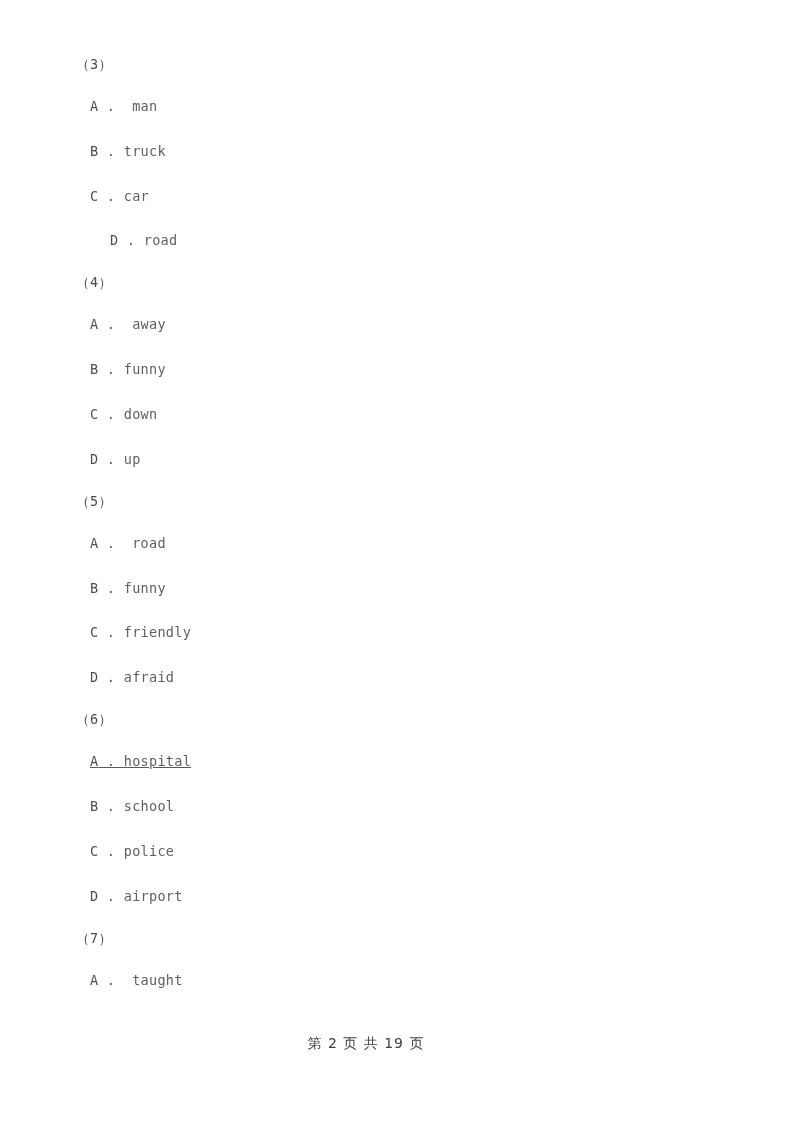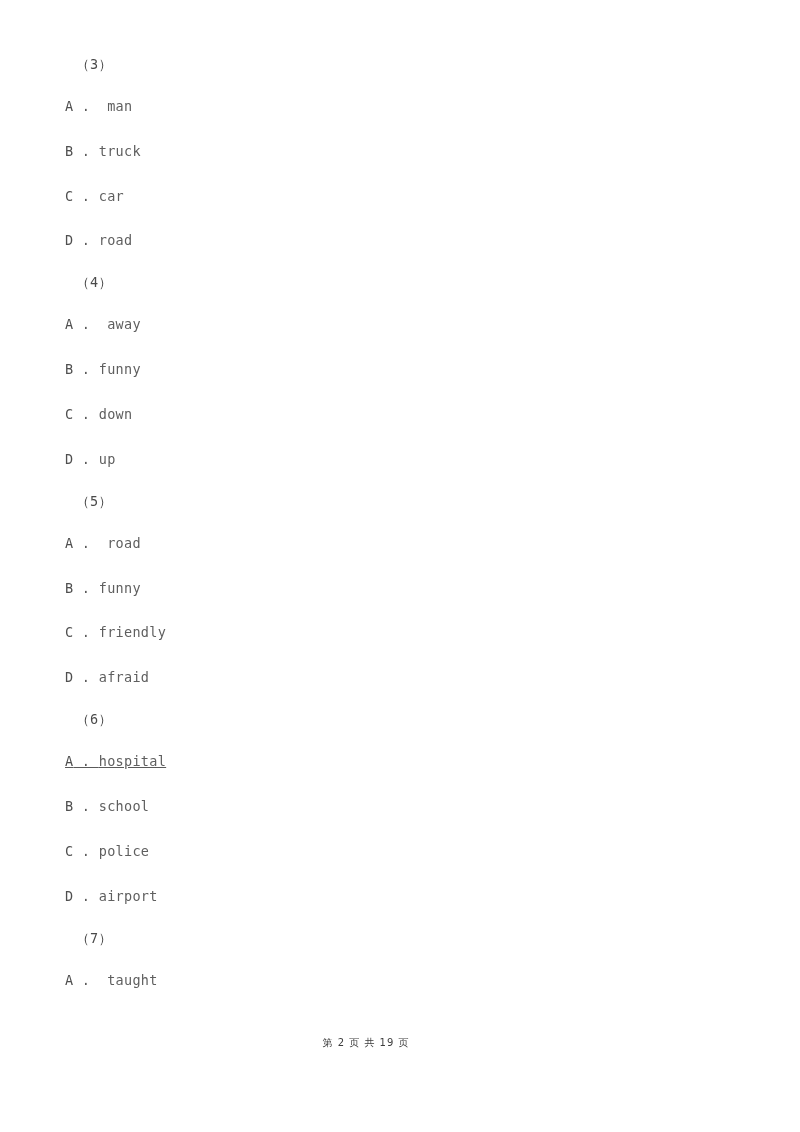--- a/index.html
+++ b/index.html
@@ -32,21 +32,21 @@
     font-size: 13.5px;
     line-height: 18px;
     color: #4a4a4a;
     letter-spacing: 0.4px;
     white-space: pre;
   }
 
   
   .option {
     position: absolute;
-    left: 65px;
+    left: 90px;
     font-family: "DejaVu Sans Mono", "Liberation Mono", monospace;
     font-size: 13.5px;
     line-height: 18px;
     color: #5a5a5a;
     letter-spacing: 0.3px;
     white-space: pre;
   }
 
   .option .opt-letter {
     color: #4f4f4f;
@@ -61,37 +61,37 @@
   }
 
   
   .footer {
     position: absolute;
     left: 0;
     top: 1033px;
     width: 732px;
     text-align: center;
     font-family: "DejaVu Sans", "Liberation Sans", sans-serif;
-    font-size: 10px;
+    font-size: 14px;
     line-height: 20px;
     color: #3d3d3d;
     letter-spacing: 1px;
     white-space: pre;
   }
 </style>
 </head>
 <body>
 
 <div class="page">
   <div class="content" id="content">
       <div class="q-number" style="top: 55px;">（3）</div>
       <div class="option" style="top: 97px;"><span class="opt-letter">A</span><span class="opt-sep"> .  </span><span class="opt-text">man</span></div>
       <div class="option" style="top: 141.8px;"><span class="opt-letter">B</span><span class="opt-sep"> . </span><span class="opt-text">truck</span></div>
       <div class="option" style="top: 186.6px;"><span class="opt-letter">C</span><span class="opt-sep"> . </span><span class="opt-text">car</span></div>
-      <div class="option" style="top: 231.4px;"><span class="opt-letter">D</span><span class="opt-sep"> . </span><span class="opt-text">road</span></div>
+      <div class="option" style="top: 231.4px; margin-left: 20px;"><span class="opt-letter">D</span><span class="opt-sep"> . </span><span class="opt-text">road</span></div>
       <div class="q-number" style="top: 273.4px;">（4）</div>
       <div class="option" style="top: 315.4px;"><span class="opt-letter">A</span><span class="opt-sep"> .  </span><span class="opt-text">away</span></div>
       <div class="option" style="top: 360.2px;"><span class="opt-letter">B</span><span class="opt-sep"> . </span><span class="opt-text">funny</span></div>
       <div class="option" style="top: 405px;"><span class="opt-letter">C</span><span class="opt-sep"> . </span><span class="opt-text">down</span></div>
       <div class="option" style="top: 449.8px;"><span class="opt-letter">D</span><span class="opt-sep"> . </span><span class="opt-text">up</span></div>
       <div class="q-number" style="top: 491.8px;">（5）</div>
       <div class="option" style="top: 533.8px;"><span class="opt-letter">A</span><span class="opt-sep"> .  </span><span class="opt-text">road</span></div>
       <div class="option" style="top: 578.6px;"><span class="opt-letter">B</span><span class="opt-sep"> . </span><span class="opt-text">funny</span></div>
       <div class="option" style="top: 623.4px; text-align: right;"><span class="opt-letter">C</span><span class="opt-sep"> . </span><span class="opt-text">friendly</span></div>
       <div class="option" style="top: 668.2px;"><span class="opt-letter">D</span><span class="opt-sep"> . </span><span class="opt-text">afraid</span></div>

